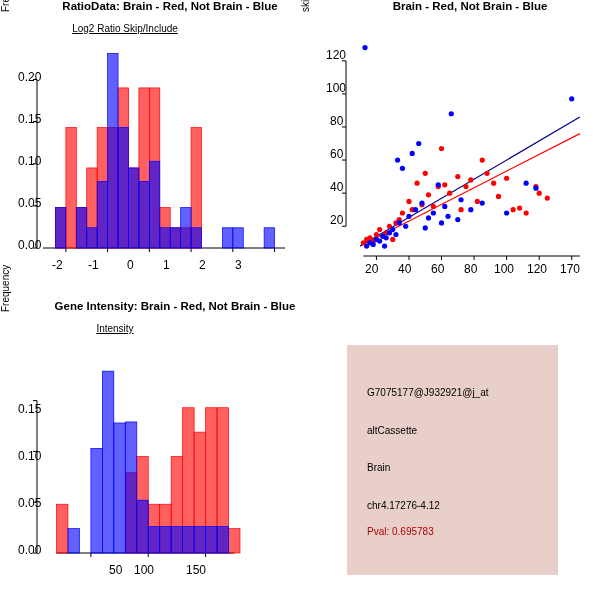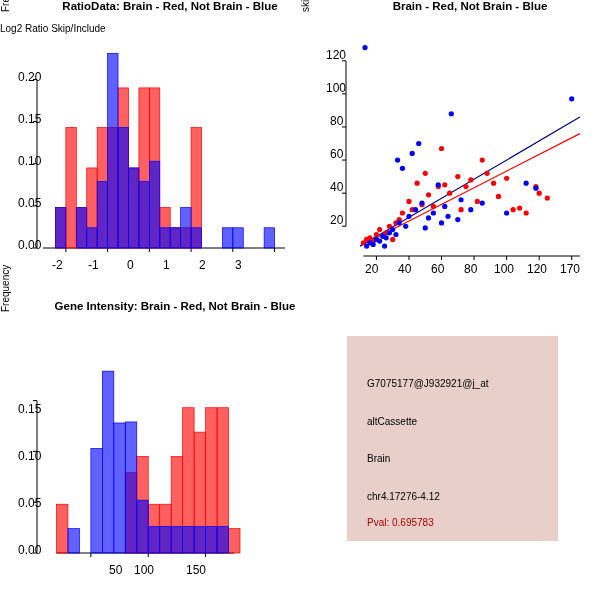--- a/index.html
+++ b/index.html
@@ -14,21 +14,21 @@
   .title{
     font-family:"Liberation Sans", sans-serif;
     font-weight:bold;
     font-size:11.5px;
     color:#000;
     text-align:center;
     white-space:nowrap;
     margin-left:20px;
   }
   .axis-label{
-    font-size:10px;color:#000;text-align:left;white-space:nowrap;
+    font-size:10px;color:#000;text-align:center;white-space:nowrap;text-decoration:underline;
   }
   .axis-label-y{
     font-size:10px;color:#000;white-space:nowrap;
     transform:rotate(-90deg);
     transform-origin:0 0;
   }
   .tick{
     position:absolute;font-size:12px;color:#000;white-space:nowrap;
   }
   svg{display:block;}
@@ -228,20 +228,21 @@
       <circle cx="226.15172413793104" cy="183.21804511278197" r="2.6" fill="#0000ff"></circle>
       <circle cx="235.91724137931035" cy="188.18045112781954" r="2.6" fill="#0000ff"></circle>
       <circle cx="271.7241379310345" cy="98.85714285714286" r="2.6" fill="#0000ff"></circle>
     </svg>
 </div>
 
 <div class="panel" id="p3" style="left:0;top:300px;width:300px;height:300px;">
   <div class="title" style="left:0;top:14px;width:310px;">Gene Intensity: Brain - Red, Not Brain - Blue</div>
 
   <div class="axis-label-y" style="left:12px;top:185px;">Frequency</div>
+  <div class="axis-label" style="left:40px;top:282px;width:230px;">Intensity</div>
 
   <div class="tick" style="left:18px;top:243px;">0.00</div>
   <div class="tick" style="left:18px;top:196px;">0.05</div>
   <div class="tick" style="left:18px;top:149px;">0.10</div>
   <div class="tick" style="left:18px;top:102px;">0.15</div>
 
   <div class="tick" style="left:82px;top:263px;margin-left:27px;">50</div>
   <div class="tick" style="left:134px;top:263px;">100</div>
   <div class="tick" style="left:186px;top:263px;">150</div>
 
@@ -275,19 +276,19 @@
       <rect x="148.23529411764707" y="226.58947368421053" width="11.470588235294088" height="26.41052631578947" fill="#0000ff" fill-opacity="0.62" stroke="#0000ff" stroke-width="0.7"></rect>
       <rect x="159.70588235294116" y="226.58947368421053" width="11.470588235294144" height="26.41052631578947" fill="#0000ff" fill-opacity="0.62" stroke="#0000ff" stroke-width="0.7"></rect>
       <rect x="171.1764705882353" y="226.58947368421053" width="11.470588235294116" height="26.41052631578947" fill="#0000ff" fill-opacity="0.62" stroke="#0000ff" stroke-width="0.7"></rect>
       <rect x="182.64705882352942" y="226.58947368421053" width="11.470588235294088" height="26.41052631578947" fill="#0000ff" fill-opacity="0.62" stroke="#0000ff" stroke-width="0.7"></rect>
       <rect x="194.1176470588235" y="226.58947368421053" width="11.470588235294144" height="26.41052631578947" fill="#0000ff" fill-opacity="0.62" stroke="#0000ff" stroke-width="0.7"></rect>
       <rect x="205.58823529411765" y="226.58947368421053" width="11.470588235294116" height="26.41052631578947" fill="#0000ff" fill-opacity="0.62" stroke="#0000ff" stroke-width="0.7"></rect>
       <rect x="217.05882352941177" y="226.58947368421053" width="11.470588235294116" height="26.41052631578947" fill="#0000ff" fill-opacity="0.62" stroke="#0000ff" stroke-width="0.7"></rect>
     </svg>
 </div>
 
-<div class="infobox" style="left:347px;top:336px;width:211px;height:205px;">
+<div class="infobox" style="left:347px;top:345px;width:211px;height:230px;">
   <div class="line" style="left:20px;top:42px;">G7075177@J932921@j_at</div>
   <div class="line" style="left:20px;top:80px;">altCassette</div>
   <div class="line" style="left:20px;top:117px;">Brain</div>
   <div class="line" style="left:20px;top:155px;">chr4.17276-4.12</div>
   <div class="line pval" style="left:20px;top:181px;">Pval: 0.695783</div>
 </div>
 
 </body></html>

